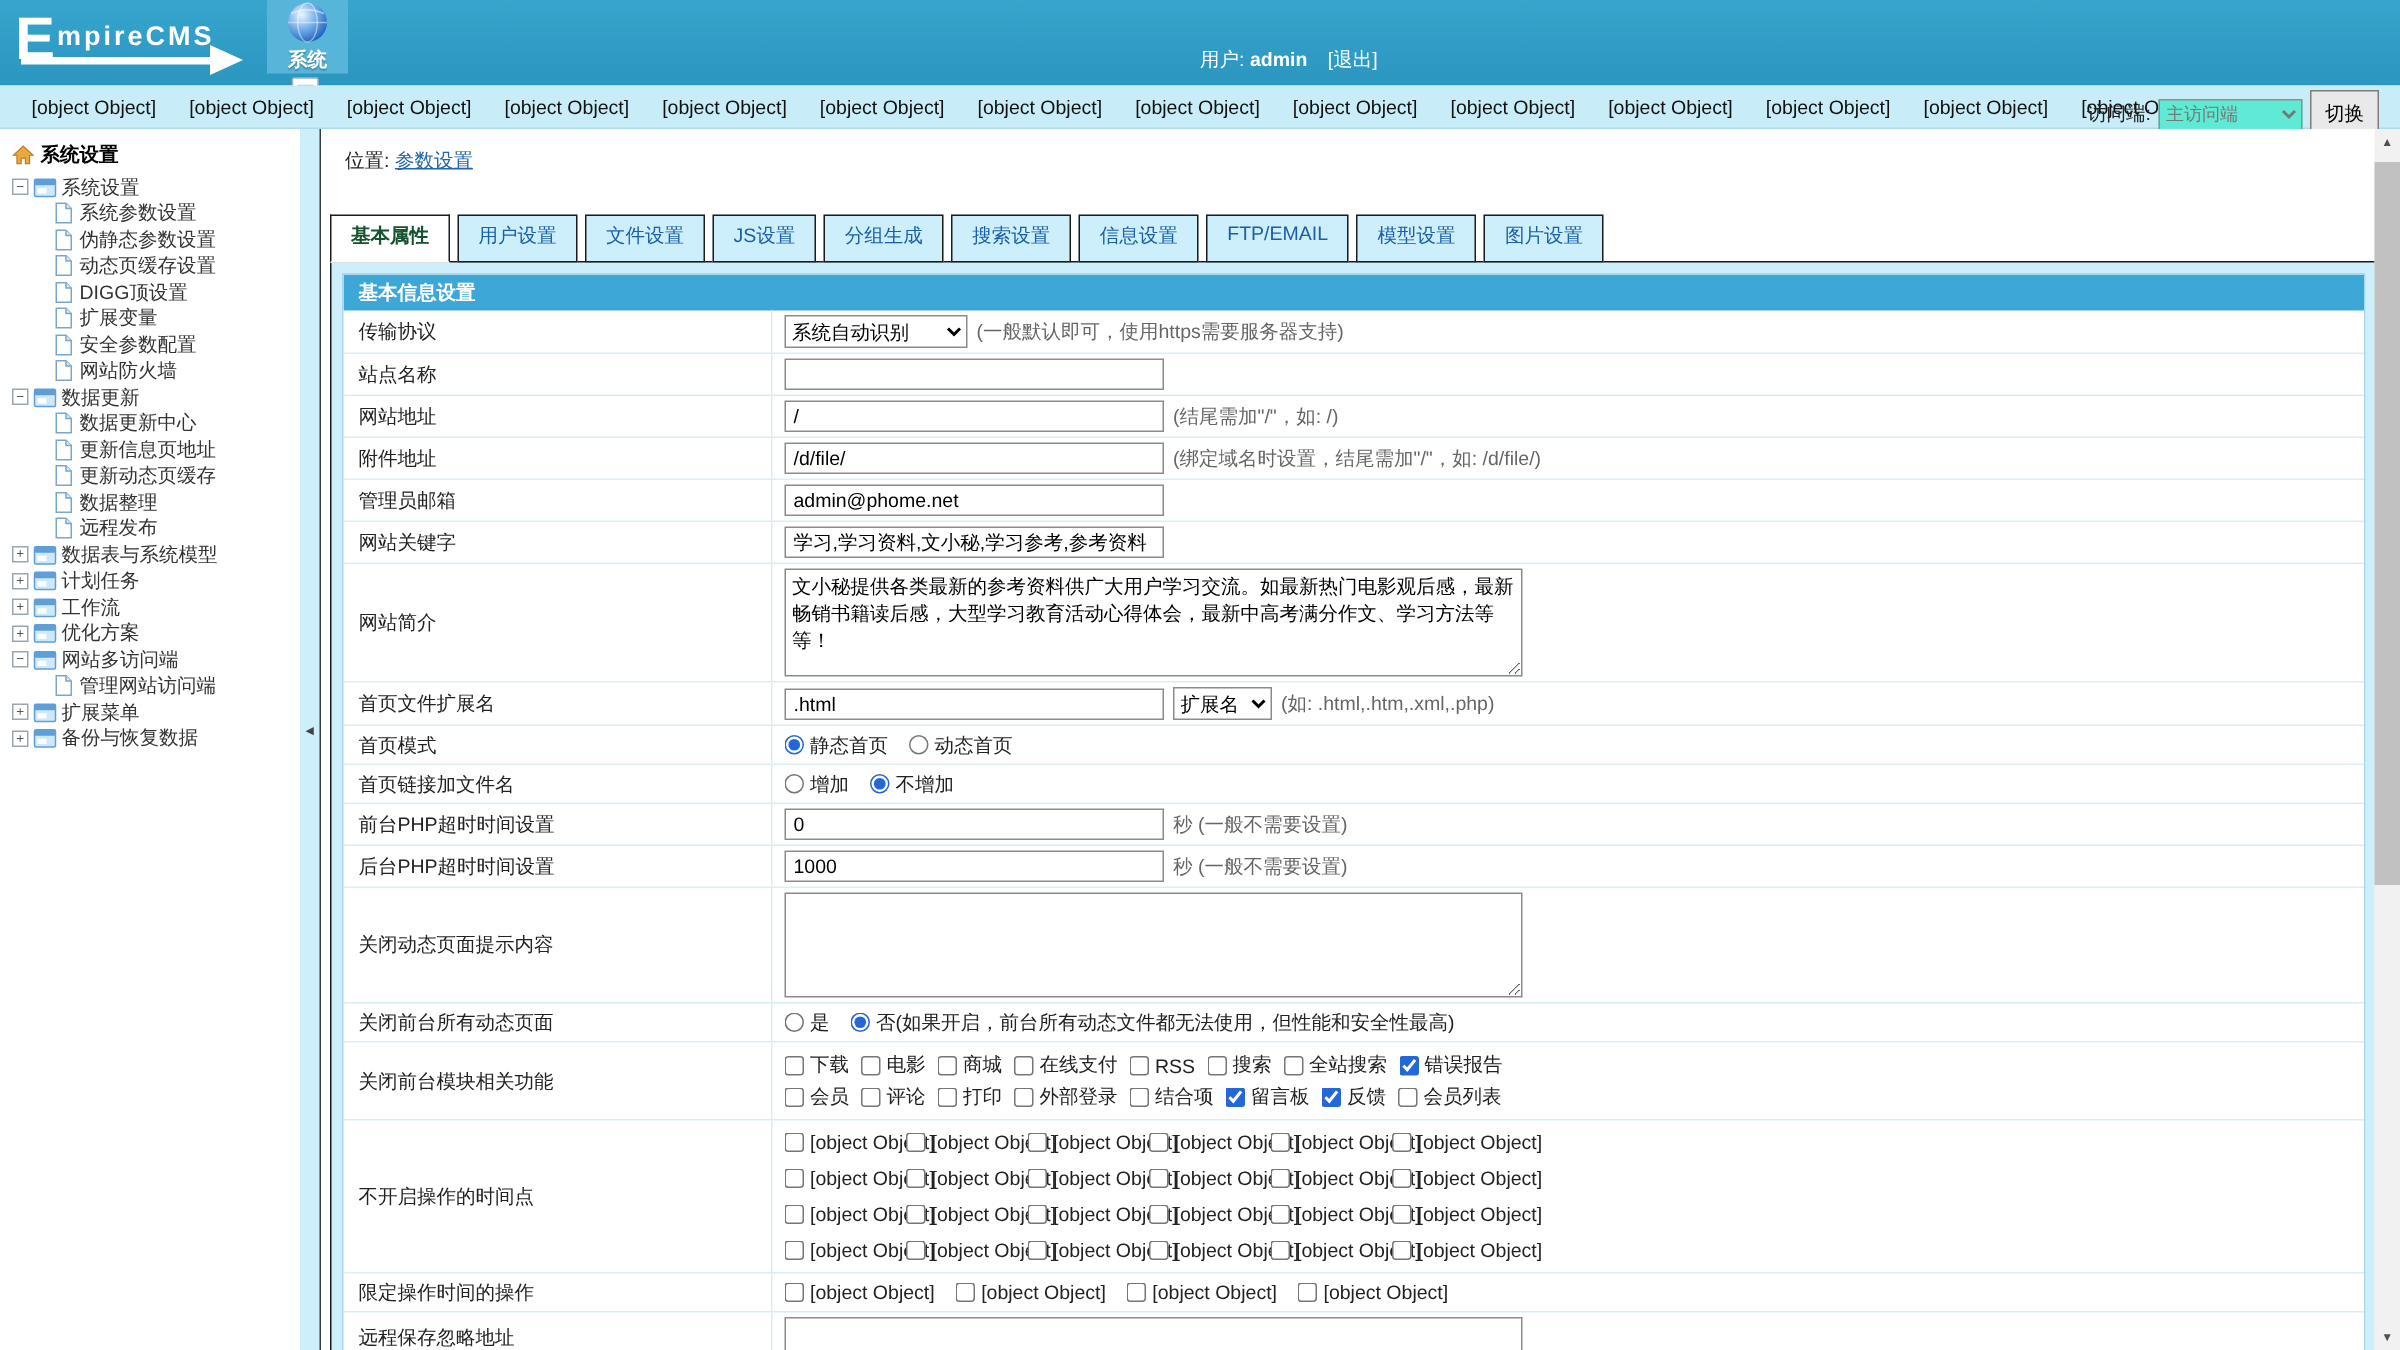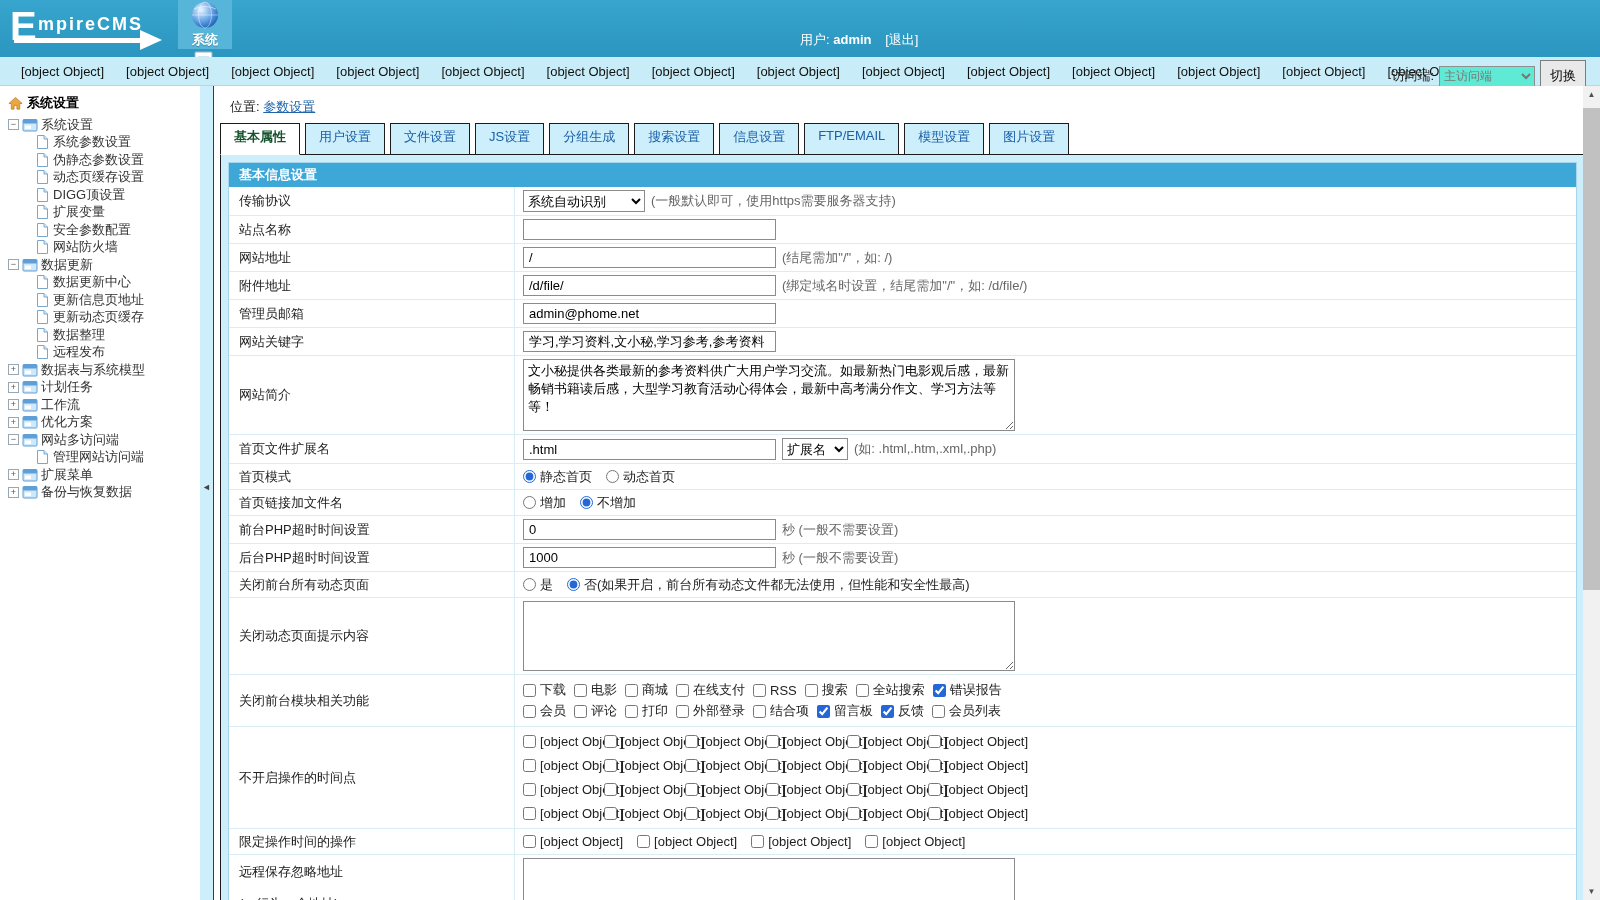--- a/index.html
+++ b/index.html
@@ -41,21 +41,21 @@
   .tree-item { display:flex; align-items:center; gap:3px; height:17.5px; cursor:pointer; color:#333; white-space:nowrap; }
   .tree-item .exp { width:11px; height:11px; border:1px solid #9aa7b0; background:#fff; font-size:9px; line-height:9px;
                     text-align:center; color:#555; flex:none; display:inline-block; }
   .tree-item .icon { width:16px; height:16px; flex:none; }
   .tree-item[data-type="leaf"] { padding-left:26px; }
   .tree-item[data-type="branch-open"] .exp::before { content:"−"; }
   .tree-item[data-type="branch-closed"] .exp::before { content:"+"; }
 
   
   .main { flex:1; background:#fff; padding:10px 15px 0 6px; overflow:hidden; }
-  .breadcrumb { margin:2px 0 4px 10px; }
+  .breadcrumb { margin:2px 0 24px 10px; }
   .breadcrumb a { color:#2166ab; text-decoration:underline; cursor:pointer; }
 
   .tabs { display:flex; padding-left:0; position:relative; }
   .tab { border:1px solid #1c1c1c; background:#cdeefb; color:#1a5fa8; padding:4px 13px 4px 13px; margin-right:5px;
          cursor:pointer; font-size:13px; position:relative; top:3px; }
   .tab[data-active="true"] { background:#fff; color:#14532d; font-weight:bold; border-bottom:1px solid #fff; top:3px; padding-bottom:8px; z-index:2; }
 
   .panel { border:1px solid #1a1a1a; background:#cdeefb; padding:7px; margin-top:2px; height:760px; }
   .itable { background:#fff; border:1px solid #a9d6ea; height:100%; overflow:hidden; }
   .ihead { background:#3da7d8; color:#fff; font-weight:bold; height:24px; display:flex; align-items:center; padding-left:10px; }
@@ -584,39 +584,39 @@
         </div>
 
         <div class="frow r-std">
           <div class="fl">后台PHP超时时间设置</div>
           <div class="fv">
             <input type="text" value="1000" style="">
             <span class="note">秒 (一般不需要设置)</span>
           </div>
         </div>
 
+        <div class="frow r-tip">
+          <div class="fl">关闭动态页面提示内容</div>
+          <div class="fv">
+              <textarea style=""></textarea>
+            </div>
+        </div>
+
         <div class="frow r-std">
           <div class="fl">关闭前台所有动态页面</div>
           <div class="fv">
             <label class="opt">
                 <input type="radio" name="closedyn" style="">
                 <span>是</span>
               </label>
             <label class="opt">
                 <input type="radio" name="closedyn" checked="" style="">
                 <span>否(如果开启，前台所有动态文件都无法使用，但性能和安全性最高)</span>
               </label>
           </div>
-        </div>
-
-        <div class="frow r-tip">
-          <div class="fl">关闭动态页面提示内容</div>
-          <div class="fv">
-              <textarea style=""></textarea>
-            </div>
         </div>
 
         <div class="frow">
           <div class="fl">关闭前台模块相关功能</div>
           <div class="fv">
             <div class="modgroup">
               <div class="modrow">
 
               <label class="opt">
                     <input type="checkbox" style="">

